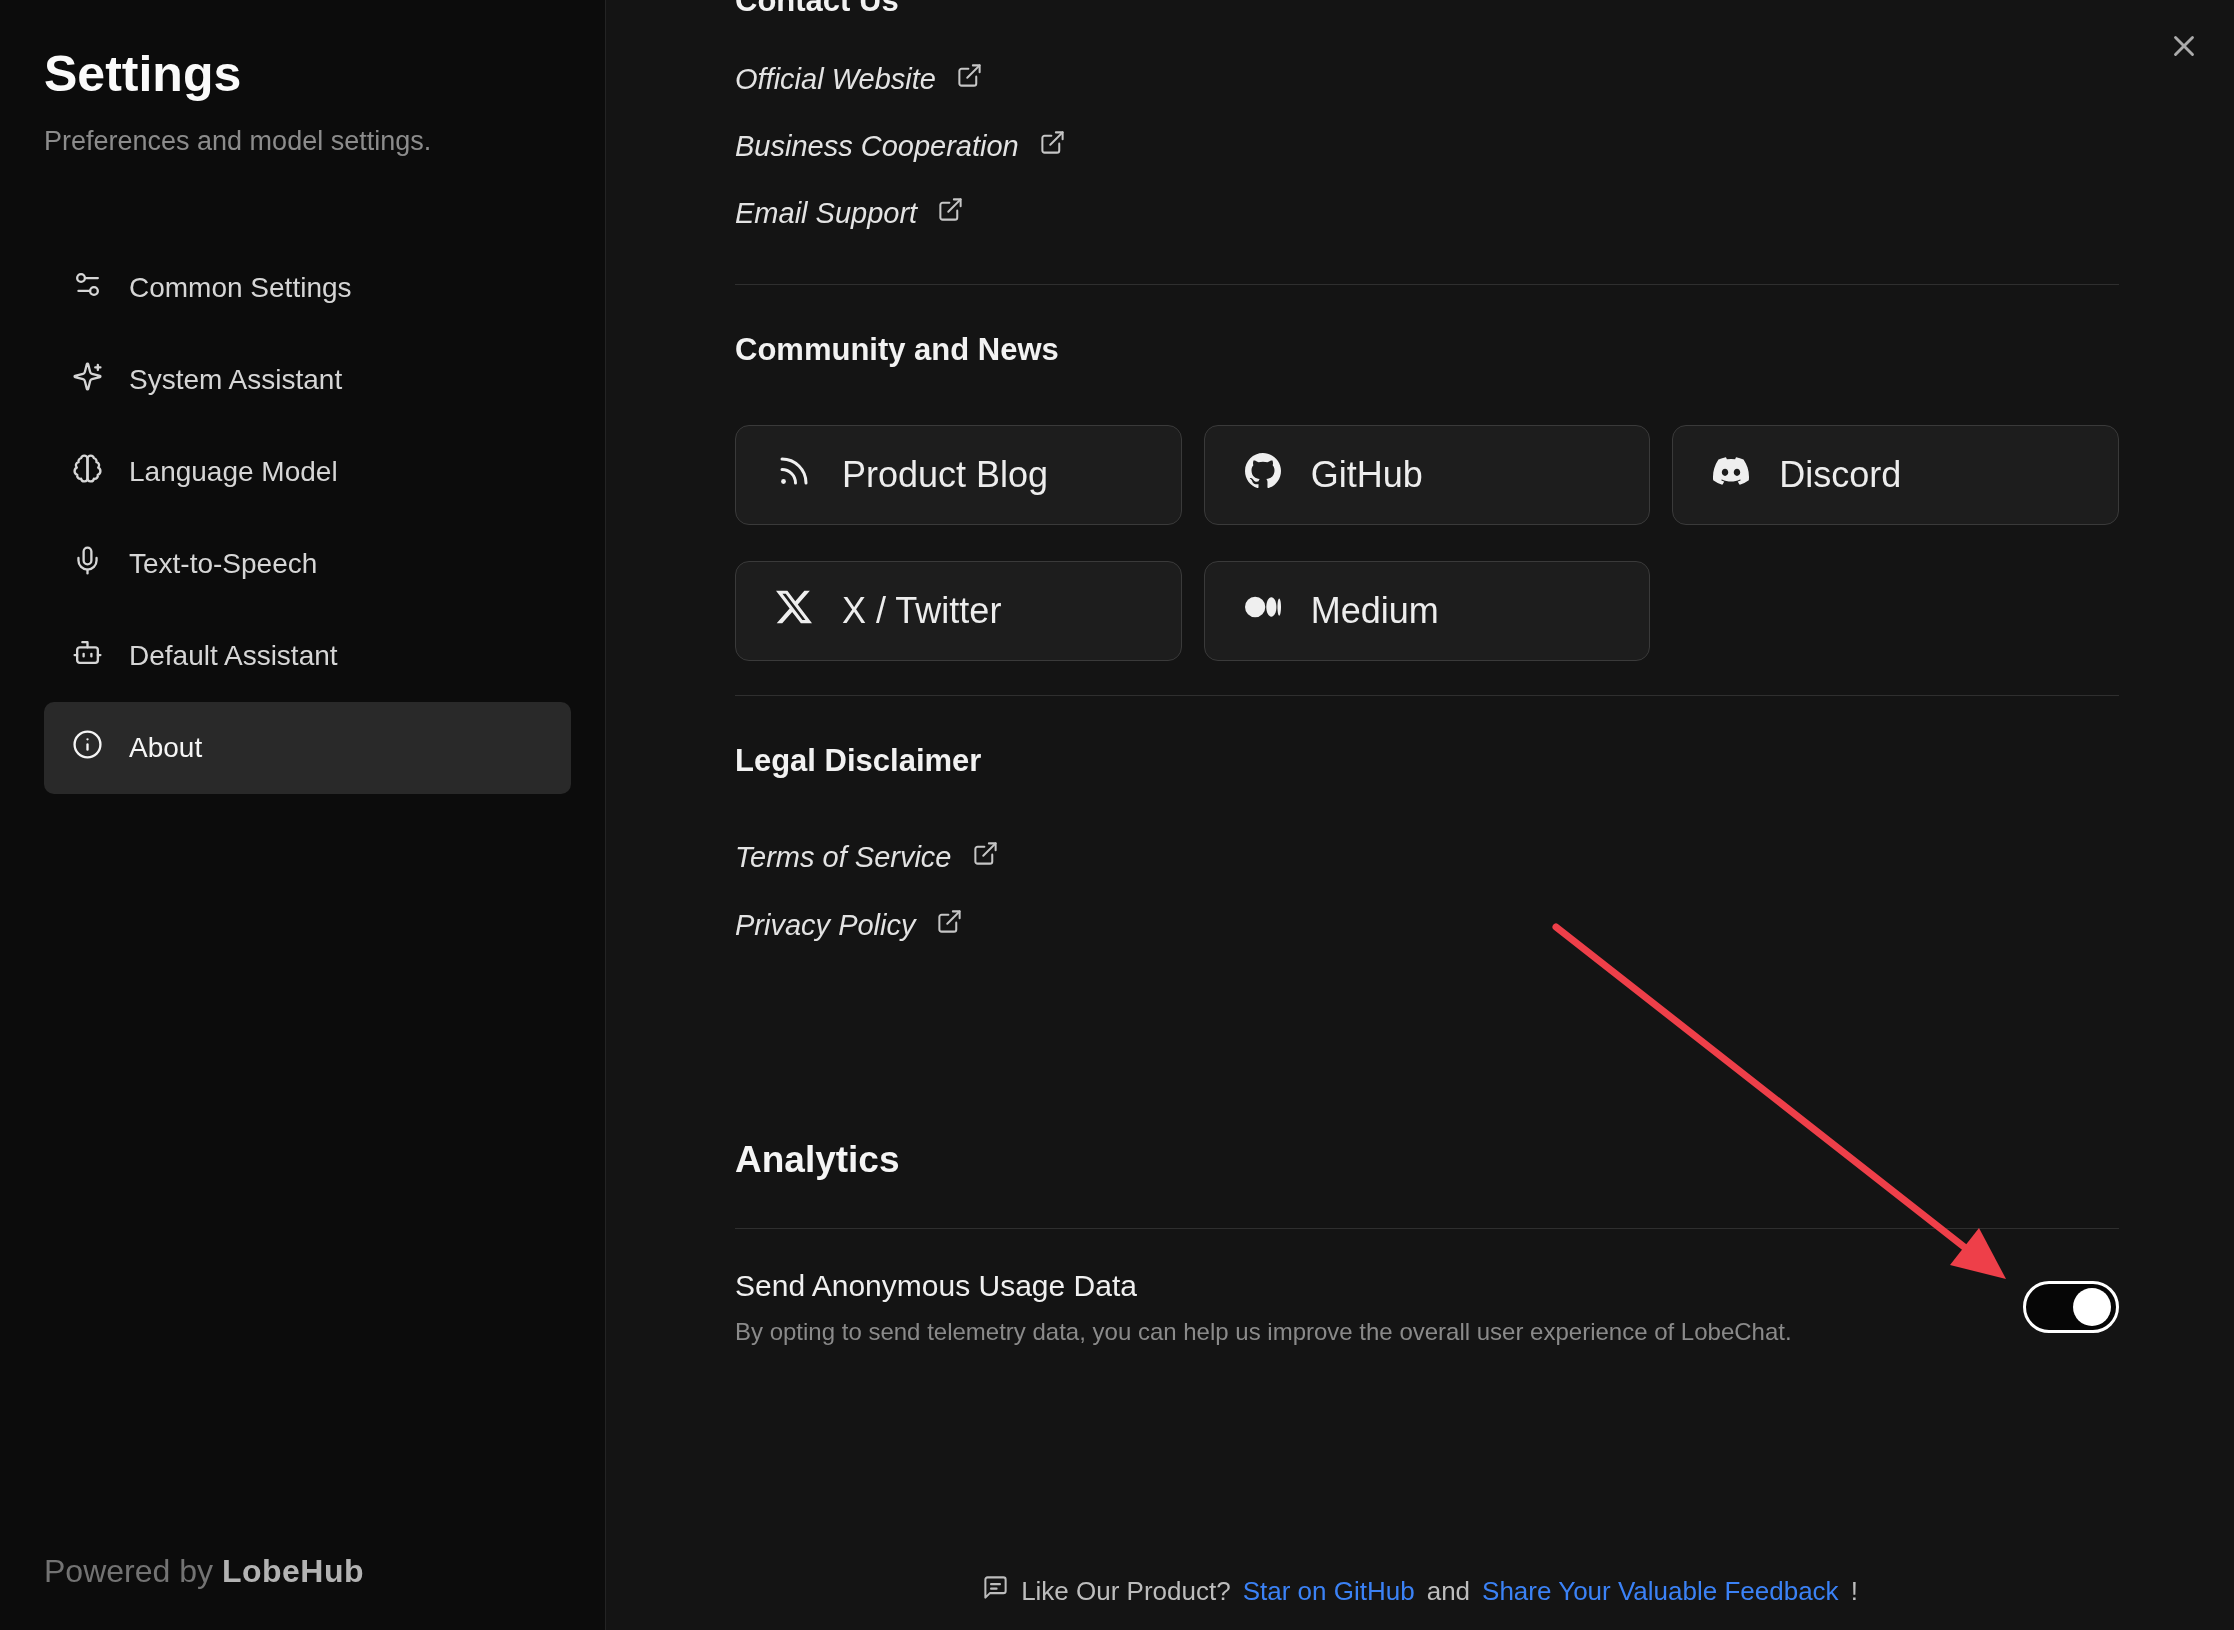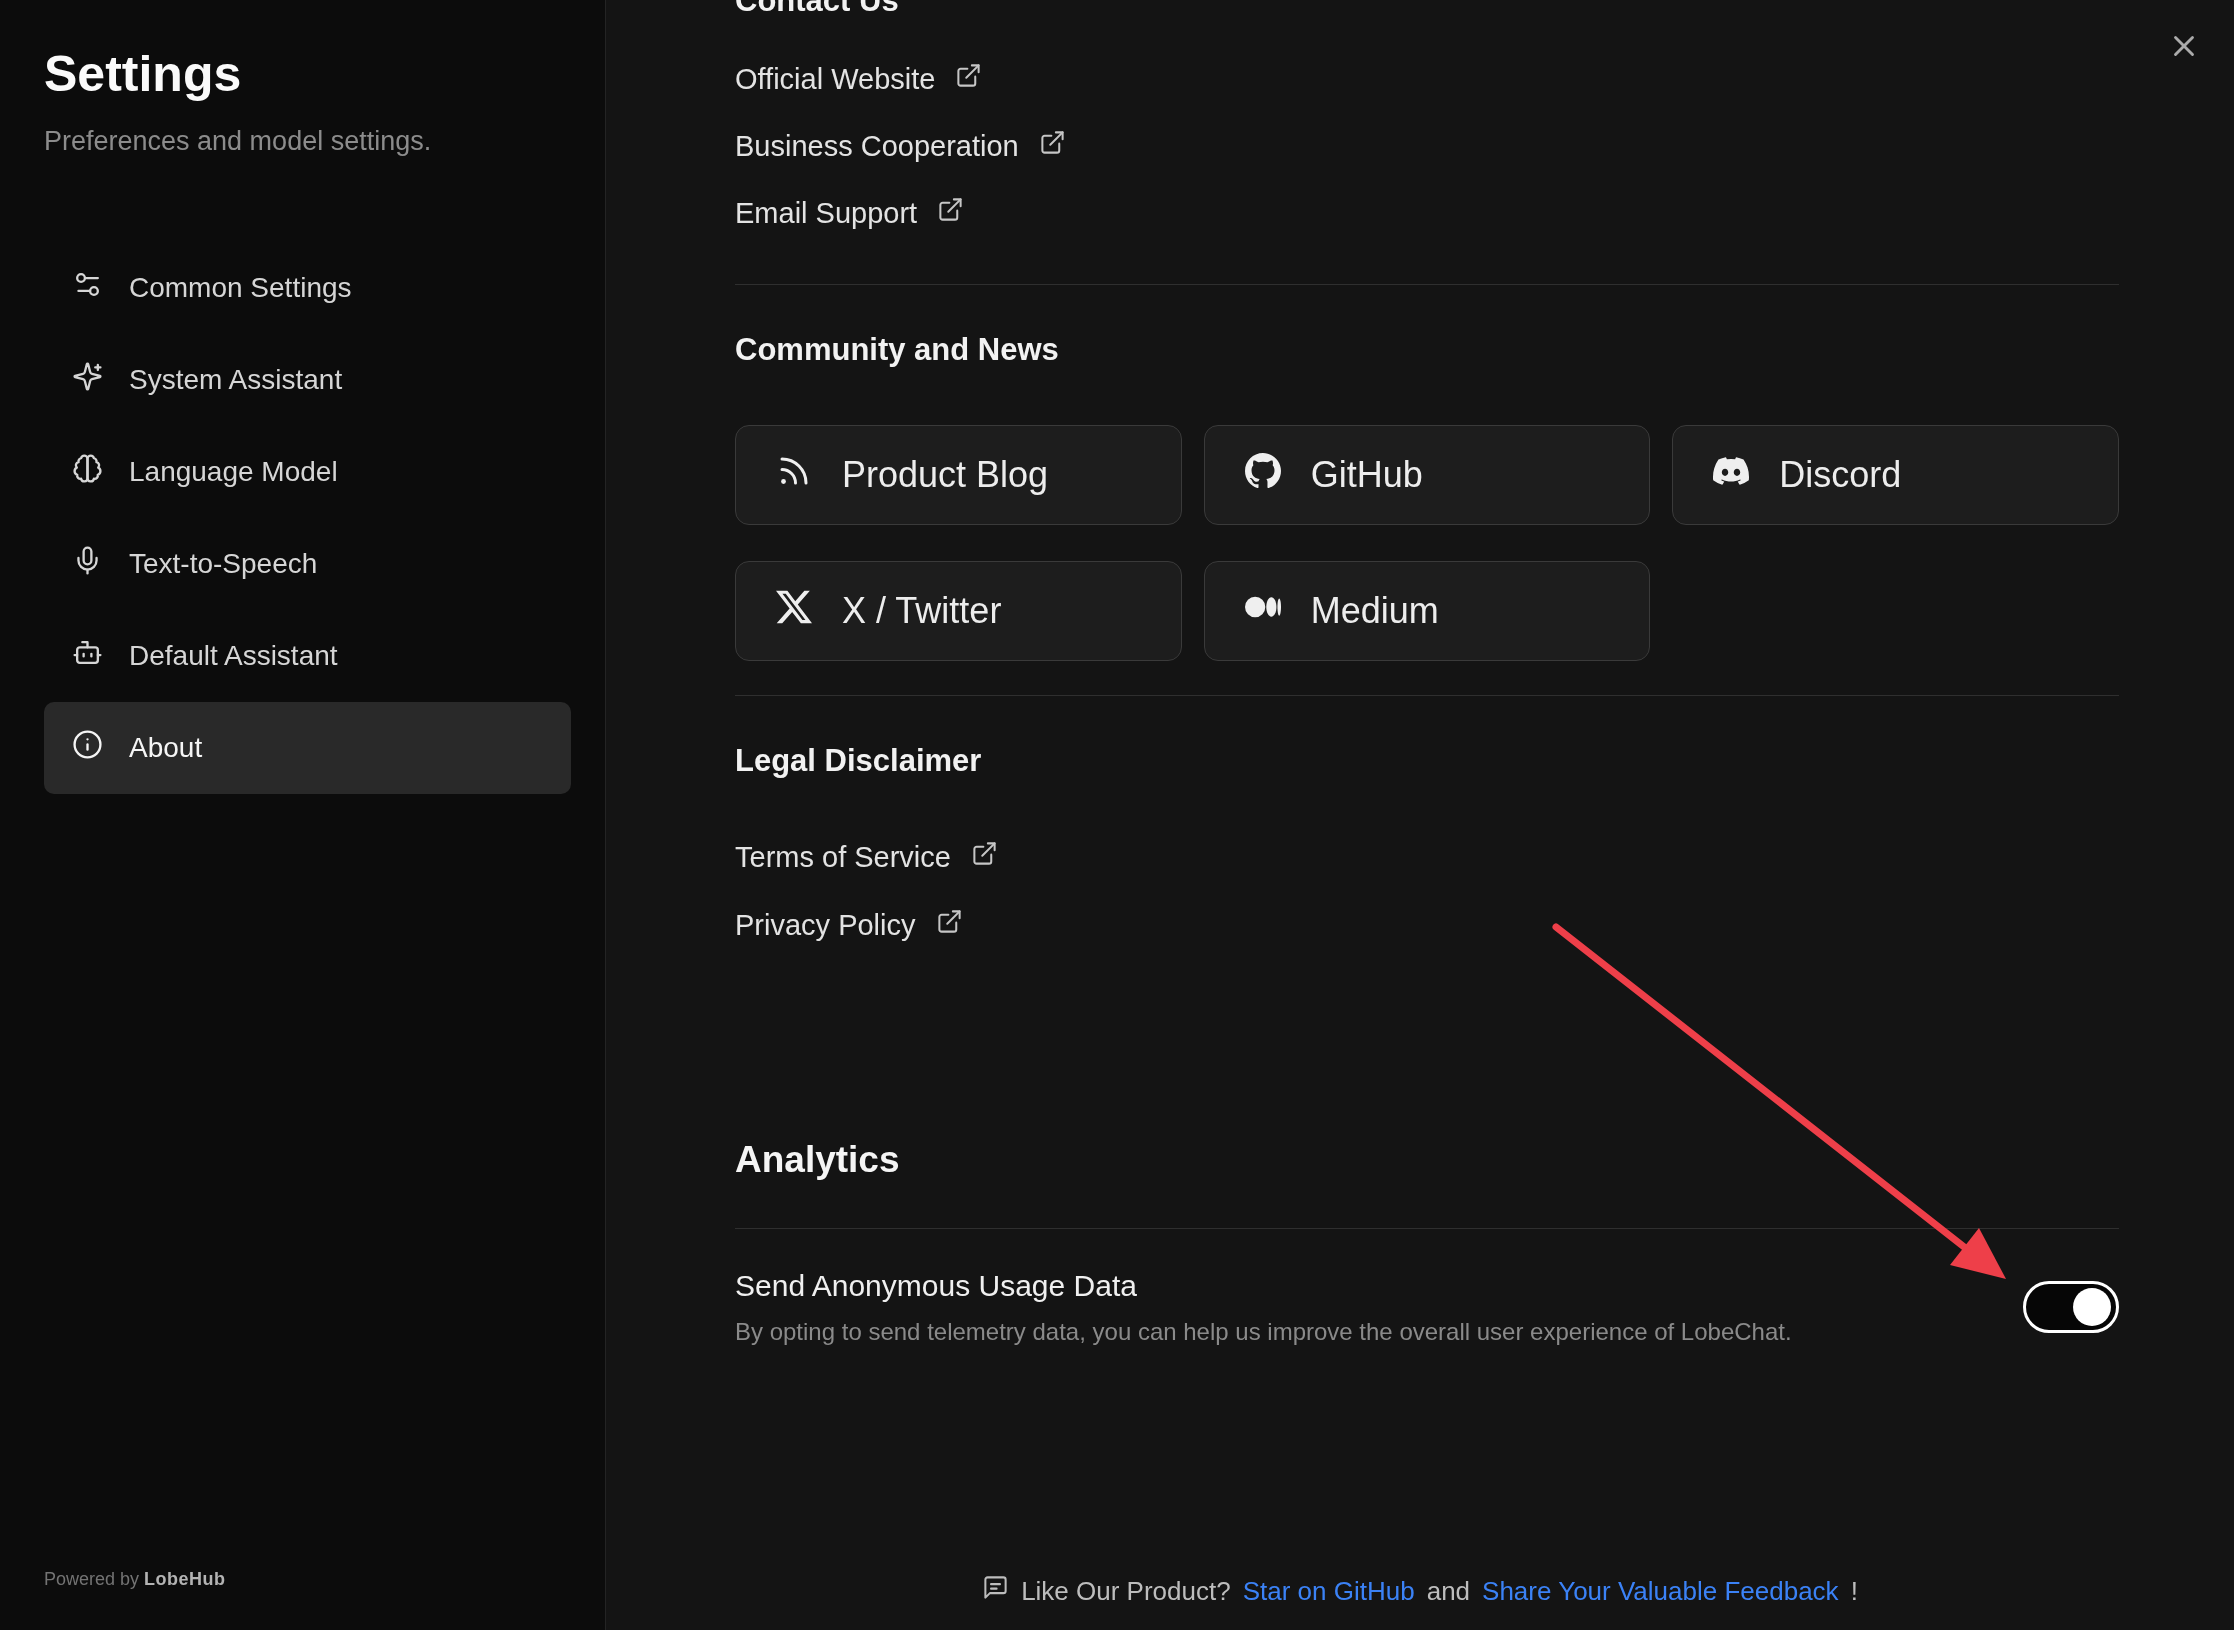--- a/index.html
+++ b/index.html
@@ -24,21 +24,21 @@
   }
   .sidebar-title{font-size:50px;font-weight:800;line-height:60px;color:#fafafa;}
   .sidebar-subtitle{margin-top:20px;font-size:27px;line-height:34px;color:#8c8c8c;}
   .nav{margin-top:84px;display:flex;flex-direction:column;}
   .nav-item{
     height:92px;display:flex;align-items:center;gap:26px;
     padding:0 28px;border-radius:10px;font-size:28px;color:#d6d6d6;cursor:pointer;text-align:center;
   }
   .nav-item.active{background:#292929;color:#f5f5f5;}
   .nav-item svg{width:31px;height:31px;flex-shrink:0;}
-  .sidebar-footer{margin-top:auto;font-size:18px;color:#737373;}
+  .sidebar-footer{margin-top:auto;font-size:32px;color:#737373;}
   .sidebar-footer .brand{color:#b3b3b3;font-weight:700;letter-spacing:.5px;}
 
   
   .main{
     flex:1;position:relative;overflow:hidden;
     padding:0 115px 0 129px;
   }
   .close-btn{
     position:absolute;top:26px;right:28px;width:44px;height:44px;
     display:flex;align-items:center;justify-content:center;color:#ababab;cursor:pointer;
@@ -53,21 +53,21 @@
   }
   .analytics-title{
     margin:188px 0 0;font-size:37px;font-weight:700;line-height:48px;color:#f5f5f5;
   }
   .divider{border:0;border-top:1px solid #2f2f2f;margin:48px 0 0;}
   .divider.tight{margin-top:34px;}
   .divider.mid{margin-top:44px;}
 
   .link-list{margin:36px 0 0;padding:0;list-style:none;display:flex;flex-direction:column;gap:21px;}
   .link-list.legal{margin-top:52px;gap:22px;}
-  .link-row{height:46px;display:flex;align-items:center;gap:20px;font-size:29px;color:#e3e3e3;cursor:pointer;}
+  .link-row{height:46px;display:flex;align-items:center;gap:20px;font-size:29px;color:#e3e3e3;cursor:pointer;font-style:italic;}
   .link-row svg{width:27px;height:27px;color:#c6c6c6;flex-shrink:0;}
 
   .btn-grid{margin-top:54px;display:grid;grid-template-columns:repeat(3,1fr);gap:36px 22px;}
   .community-btn{
     height:100px;background:#1d1d1d;border:1px solid #3a3a3a;border-radius:14px;
     display:flex;align-items:center;gap:30px;padding-left:40px;
     font-size:36px;color:#ededed;cursor:pointer;
   }
   .community-btn svg{width:36px;height:36px;flex-shrink:0;color:#efefef;}
 

